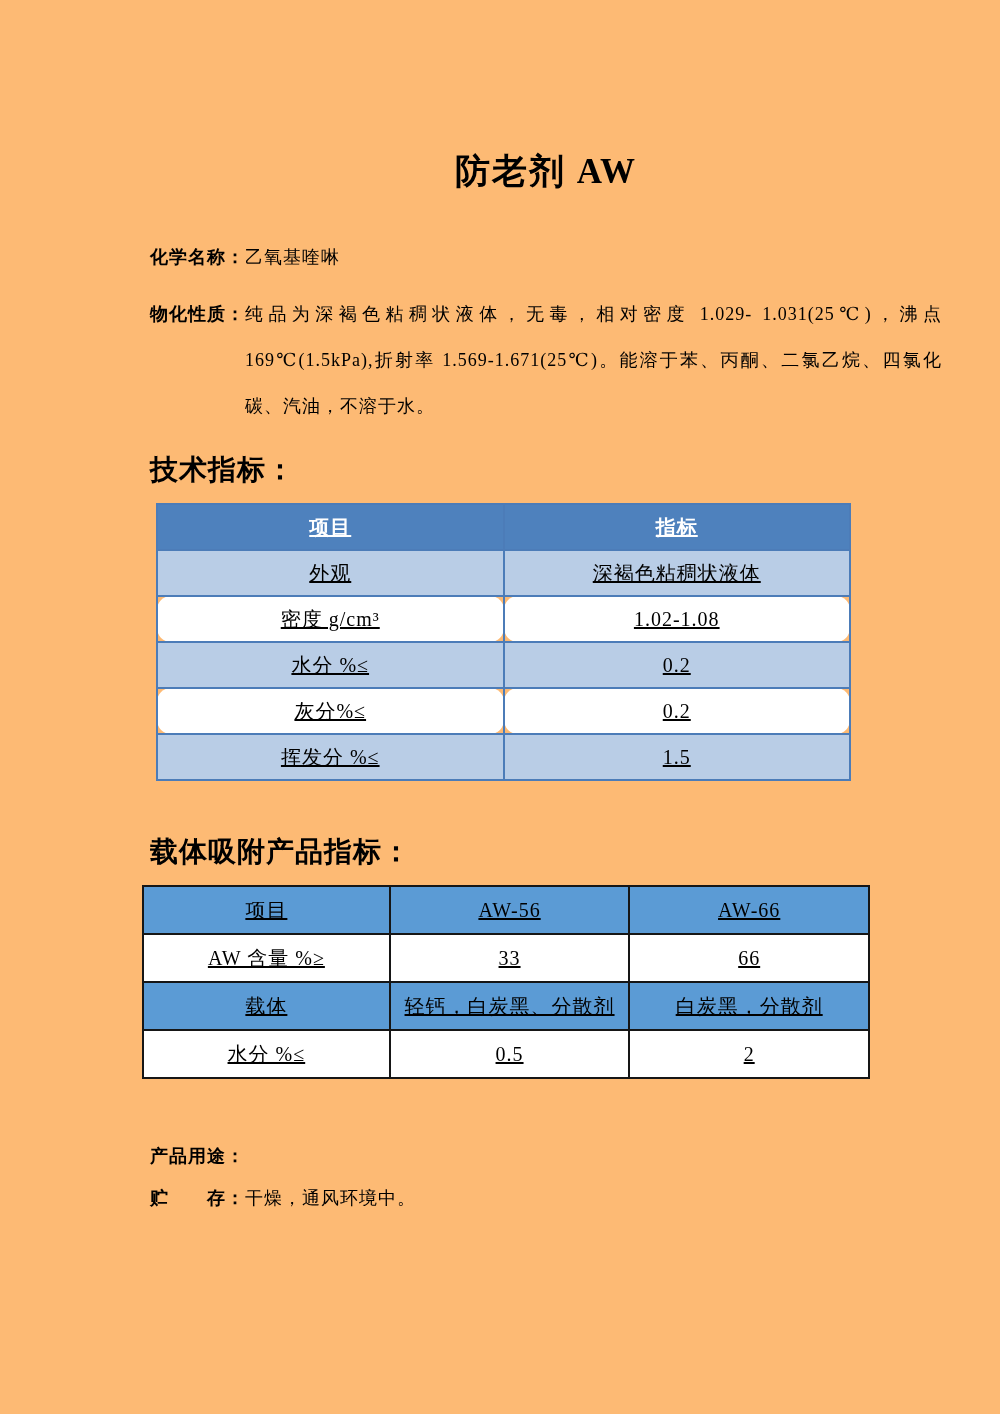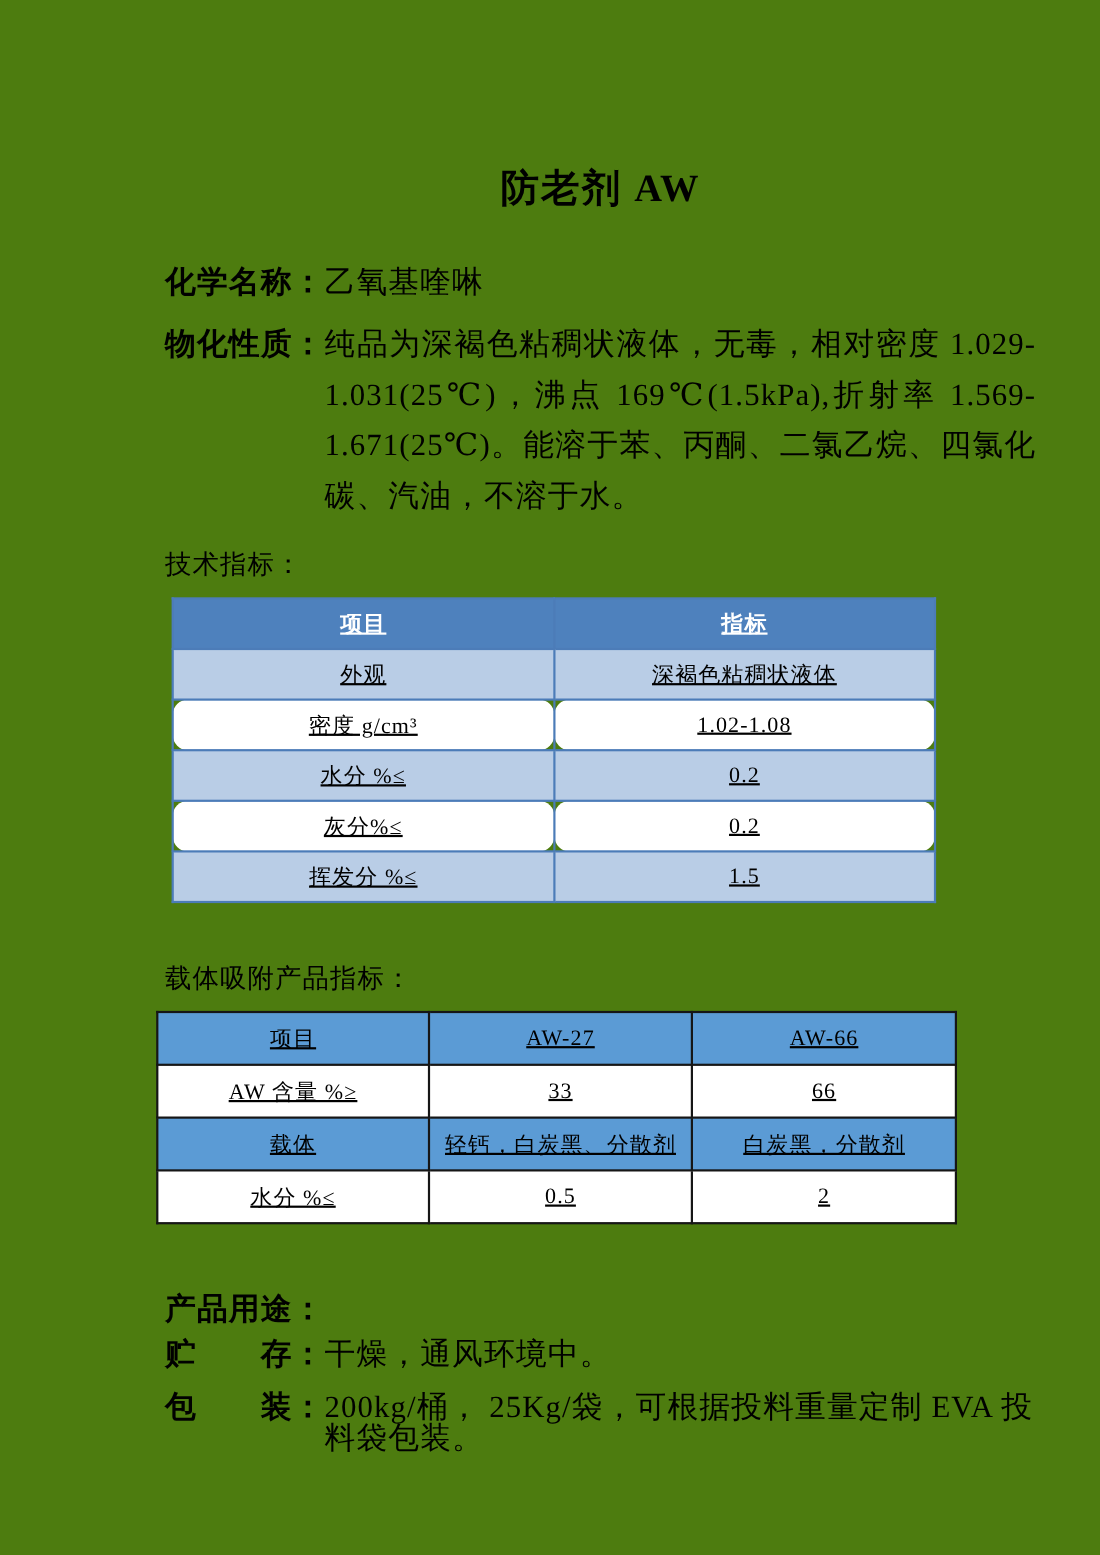--- a/index.html
+++ b/index.html
@@ -1,53 +1,53 @@
 <!DOCTYPE html>
 <html><head>
 <meta charset="utf-8">
 <style>
   html, body { margin: 0; padding: 0; background: #888; }
   .page {
     position: relative;
     width: 1000px;
     height: 1414px;
     margin: 0 auto;
-    background: #4d7c0f;
+    background: #fdba74;
     box-sizing: border-box;
     padding: 148px 58px 0 150px;
     font-family: "Liberation Serif", "DejaVu Serif", serif;
     color: #000000;
     overflow: hidden;
   }
   .doc-title {
     font-size: 35px;
     font-weight: bold;
     text-align: center;
     margin: 0 0 48px 0;
     letter-spacing: 2px;
   }
   .kv-row {
     display: flex;
-    font-size: 28px;
+    font-size: 18px;
     margin-bottom: 20px;
     line-height: 28px;
   }
   .kv-row .lbl {
     flex: 0 0 auto;
     font-weight: bold;
     white-space: pre;
     letter-spacing: 1px;
   }
   .kv-row .val { flex: 1; letter-spacing: 1px; }
   .para-row { line-height: 46px; margin-bottom: 22px; }
   .para-row .val { text-align: justify; }
   .para2 { line-height: 43px; margin-bottom: 4px; }
   .sec-heading {
-    font-size: 24px;
-    font-weight: normal;
+    font-size: 28px;
+    font-weight: bold;
     letter-spacing: 1px;
     margin: 0 0 14px 0;
   }
   .sec-heading.second { margin-top: 52px; }
 
   
   table { border-collapse: collapse; table-layout: fixed; }
   td, th { text-align: center; vertical-align: middle; font-weight: normal; text-decoration: underline; }
   .t1 {
     width: 695px;
@@ -134,21 +134,21 @@
       </tr>
     </tbody>
   </table>
 
   <div class="sec-heading second">载体吸附产品指标：</div>
 
   <table class="t2">
     <thead>
       <tr>
         <th style="width:34%">项目</th>
-        <th style="width:33%">AW-27</th>
+        <th style="width:33%">AW-56</th>
         <th style="width:33%">AW-66</th>
       </tr>
     </thead>
     <tbody>
       <tr class="plain">
         <td>AW 含量 %≥</td>
         <td>33</td>
         <td>66</td>
       </tr>
       <tr class="blue">
@@ -168,19 +168,15 @@
     <div class="kv-row para-row para2">
       <span class="lbl">产品用途：</span>
     </div>
   </div>
 
   <div class="bottom-rows">
     <div class="kv-row">
       <span class="lbl">贮　　存：</span>
       <span class="val">干燥，通风环境中。</span>
     </div>
-    <div class="kv-row">
-      <span class="lbl">包　　装：</span>
-      <span class="val">200kg/桶， 25Kg/袋，可根据投料重量定制 EVA 投料袋包装。</span>
-    </div>
   </div>
 
 </div>
 
 </body></html>

